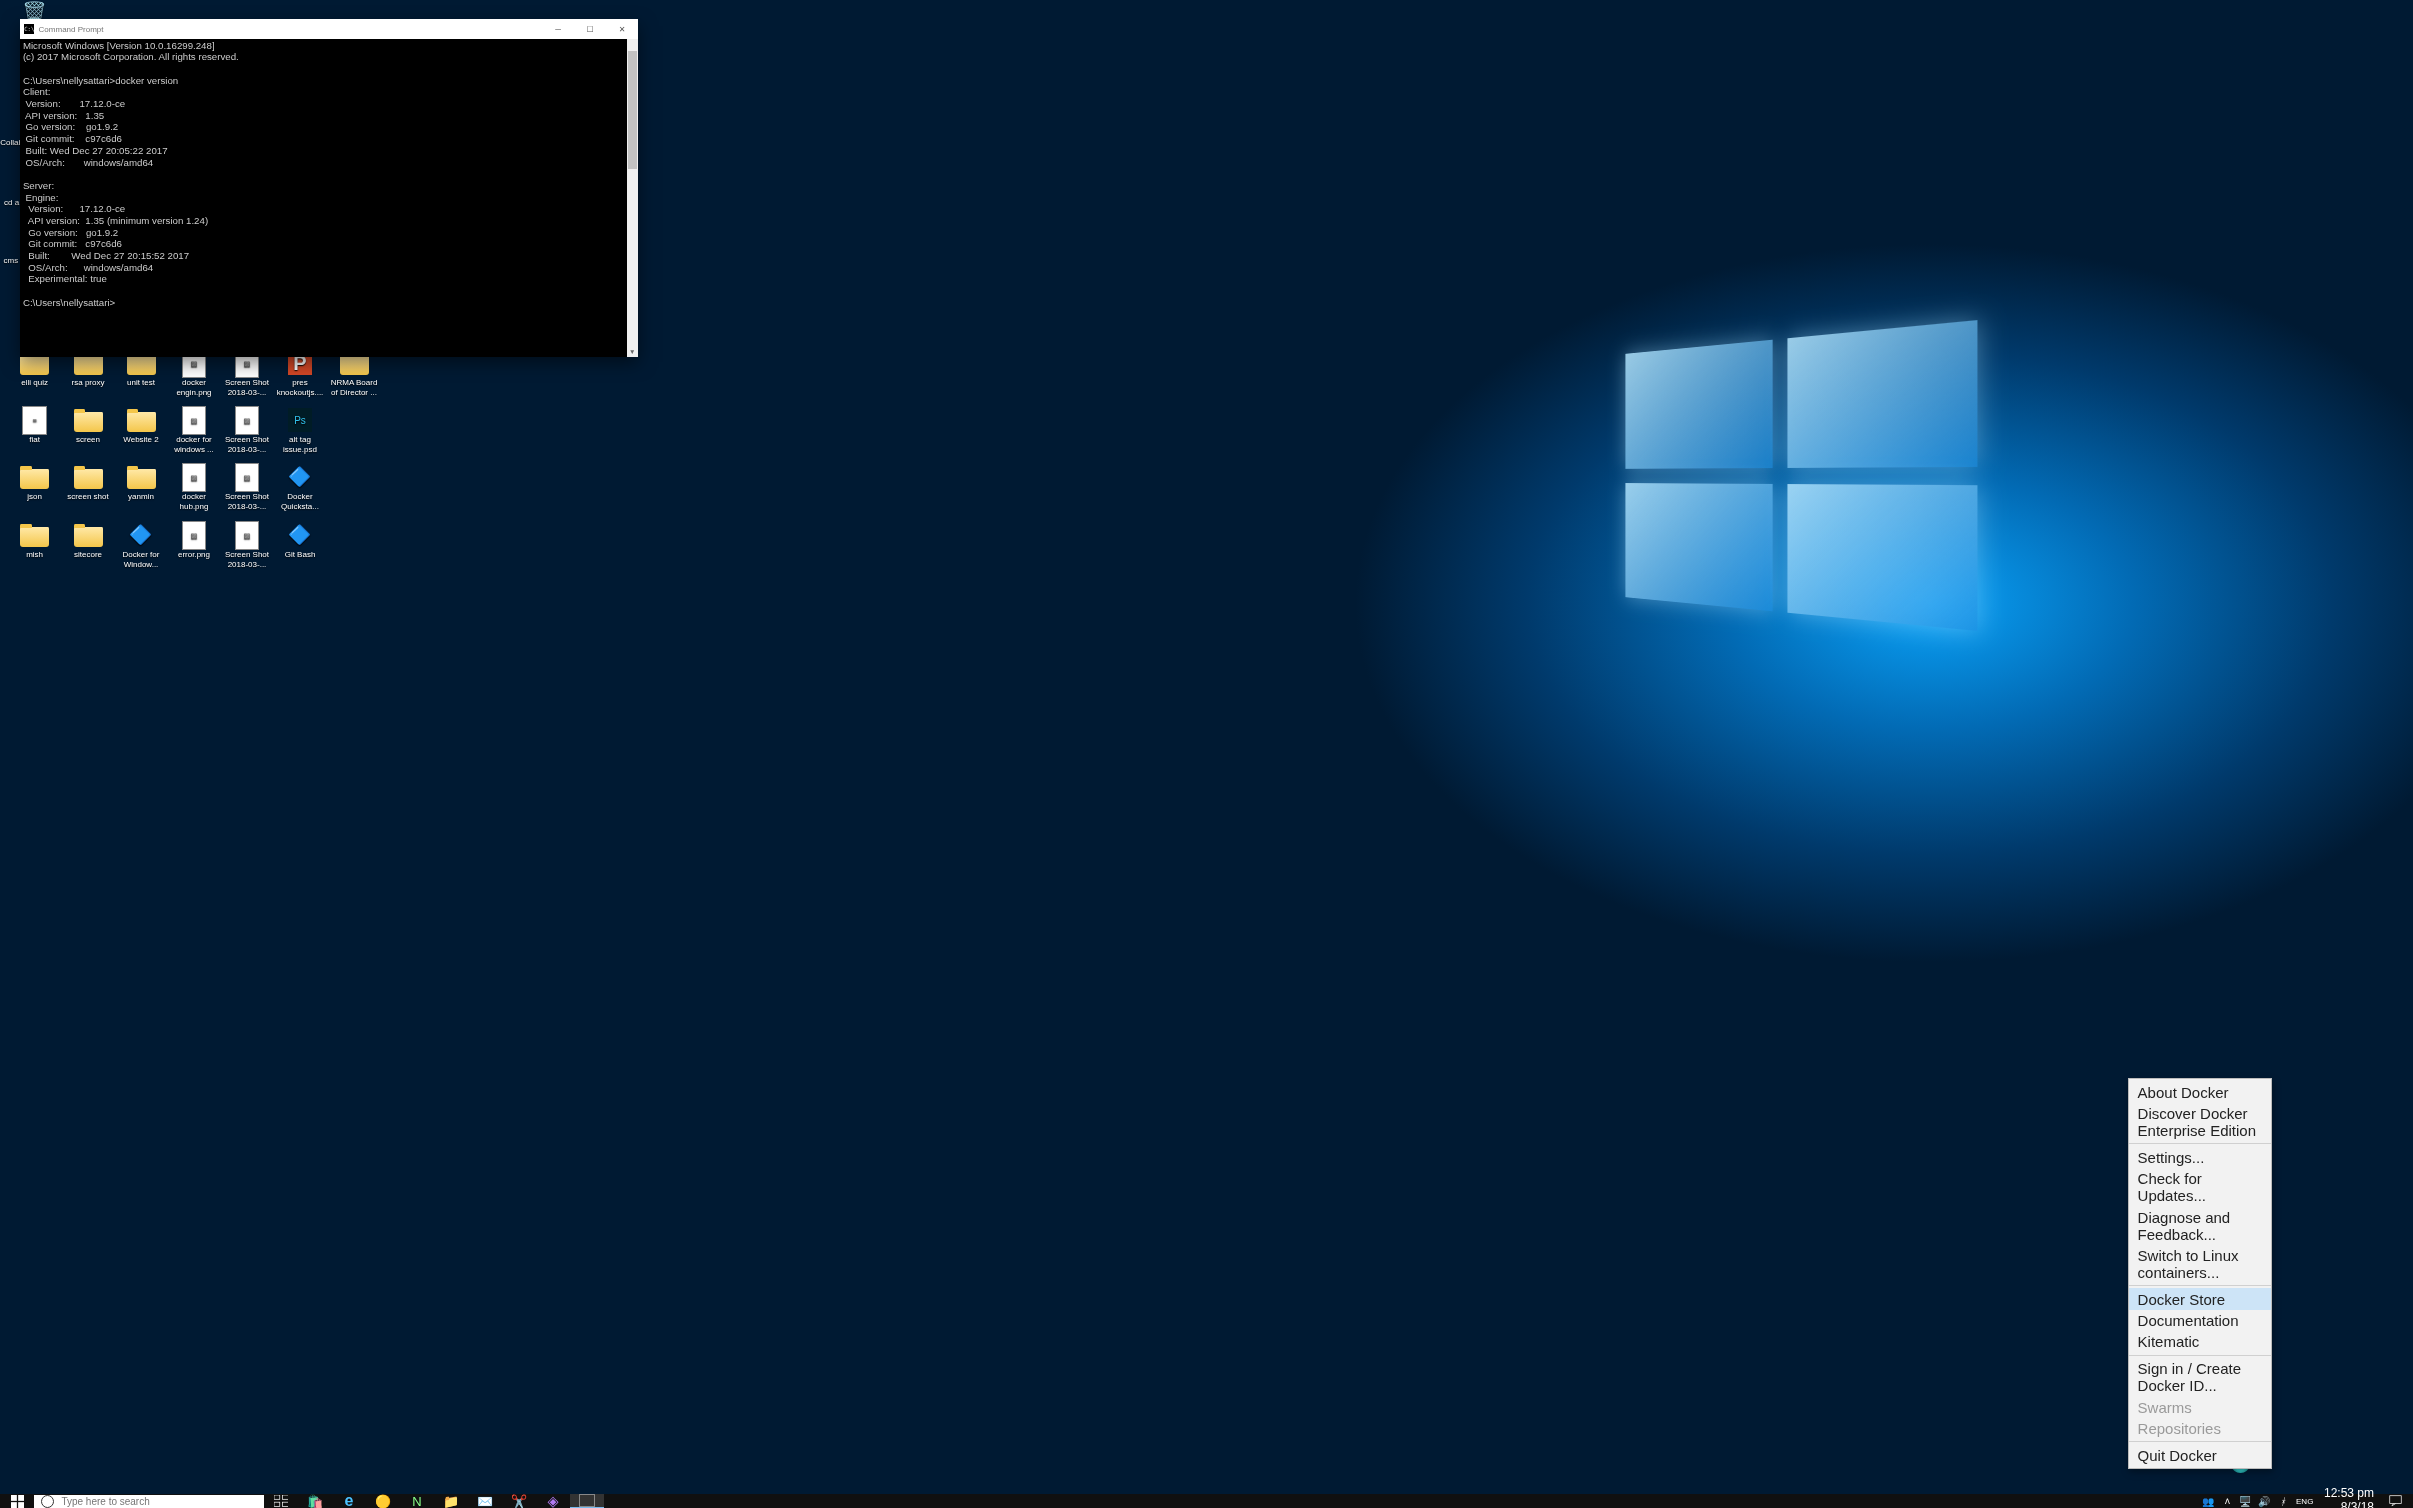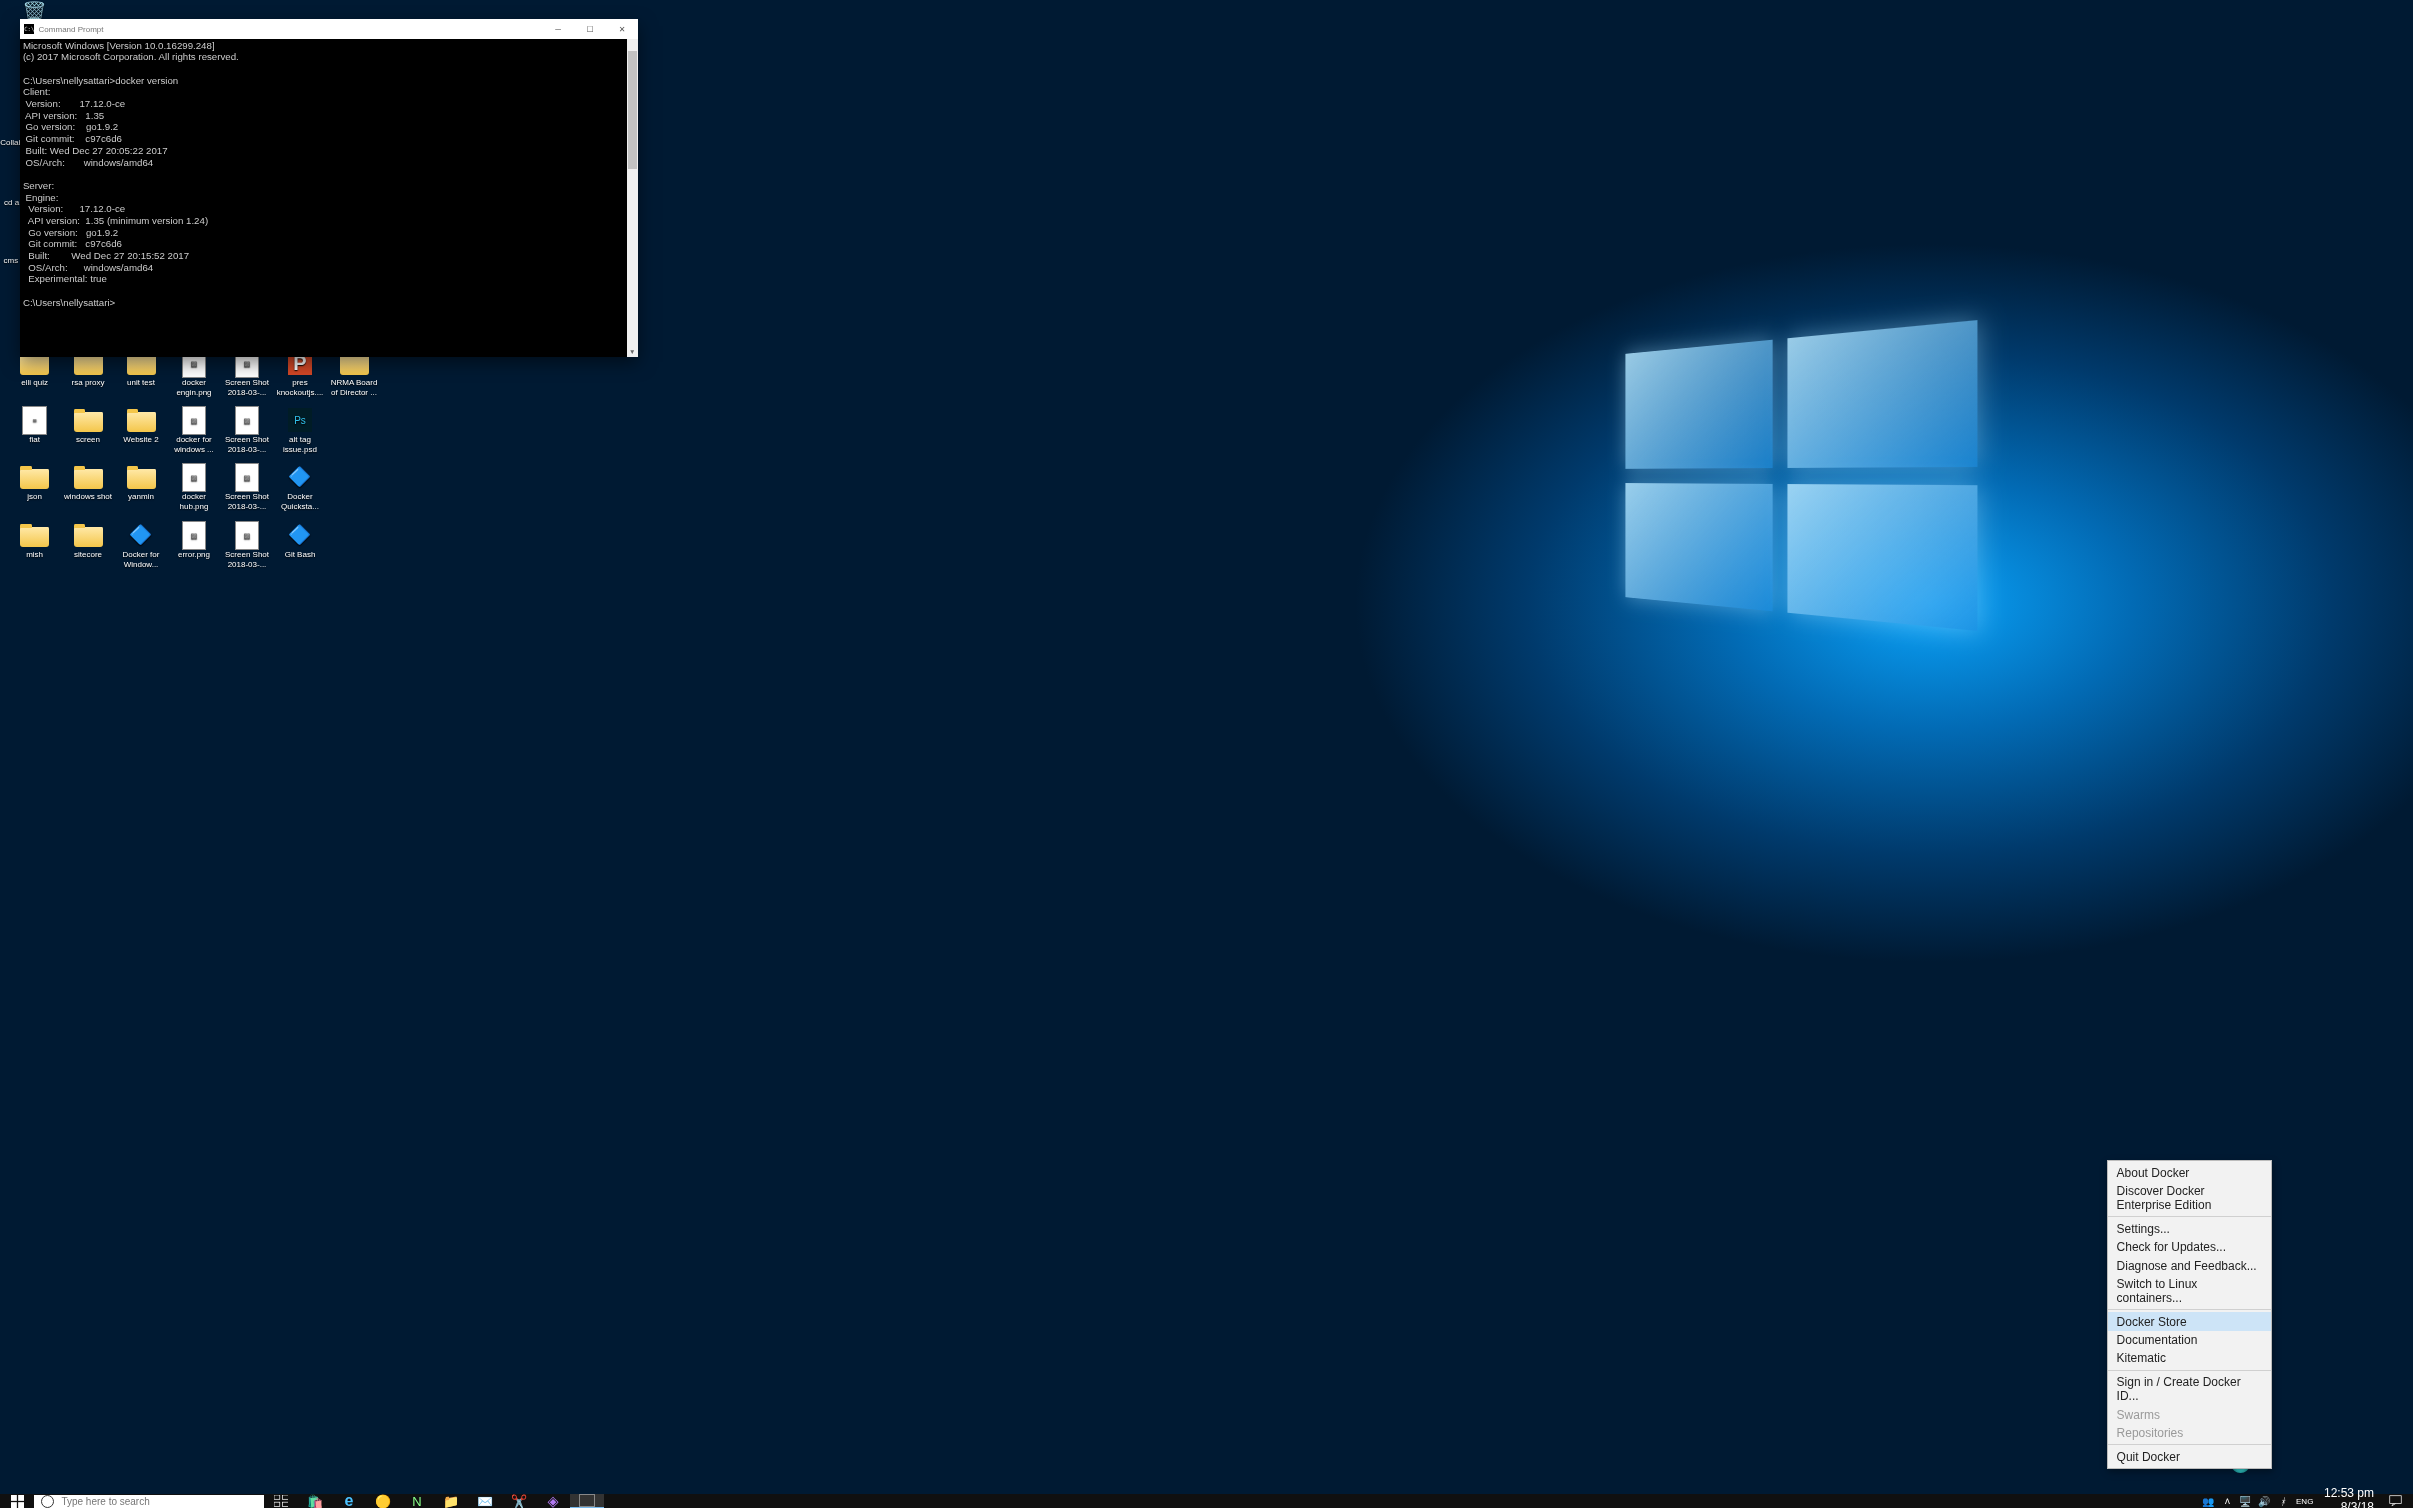--- a/index.html
+++ b/index.html
@@ -73,25 +73,25 @@
 }
 .cmd-scroll { position:absolute; right:0; top:0; bottom:0; width:11.5px; background:#f0f0f0; }
 .cmd-scroll .arrow { height:11.5px; background:#f0f0f0; color:#666; font-size:6.5px; display:flex; align-items:center; justify-content:center; }
 .cmd-scroll .track { position:absolute; top:11.5px; bottom:11.5px; left:0; right:0; background:#f0f0f0; }
 .cmd-scroll .thumb { position:absolute; left:1.4px; right:1.4px; top:0; height:40%; background:#c2c2c2; }
 
 
 .context-menu {
   position: absolute;
   right: 141px; bottom: 39px;
-  width: 165px;
+  width: 144px;
   background: #f2f2f2;
   border: 0.7px solid #bcbcbc;
   box-shadow: 1.4px 2.9px 7.2px rgba(0,0,0,.35);
-  font-size: 12px;
+  font-size: 15px;
   padding: 2.2px 0;
 }
 .context-menu .mi {
   padding: 2.2px 8.6px;
   color: #222;
   cursor: pointer;
 }
 .context-menu .mi.disabled { color:#9a9a9a; cursor:default; }
 .context-menu .mi.highlight { background:#cde4f7; }
 .context-menu hr { border:none; border-top:0.7px solid #d0d0d0; margin:2.2px 0; }
@@ -234,21 +234,21 @@
       <div class="dicon" style="top: 465px; left: 8.6px;">
         <div class="glyph">
           <div class="folder"></div>
         </div>
         <span class="lbl">json</span>
       </div>
       <div class="dicon" style="top: 465px; left: 62px;">
         <div class="glyph">
           <div class="folder"></div>
         </div>
-        <span class="lbl">windows shot</span>
+        <span class="lbl">screen shot</span>
       </div>
       <div class="dicon" style="top: 465px; left: 115px;">
         <div class="glyph">
           <div class="folder"></div>
         </div>
         <span class="lbl">yanmin</span>
       </div>
       <div class="dicon" style="top: 465px; left: 168px;">
         <div class="glyph">
           <div class="imgfile">▨</div>

